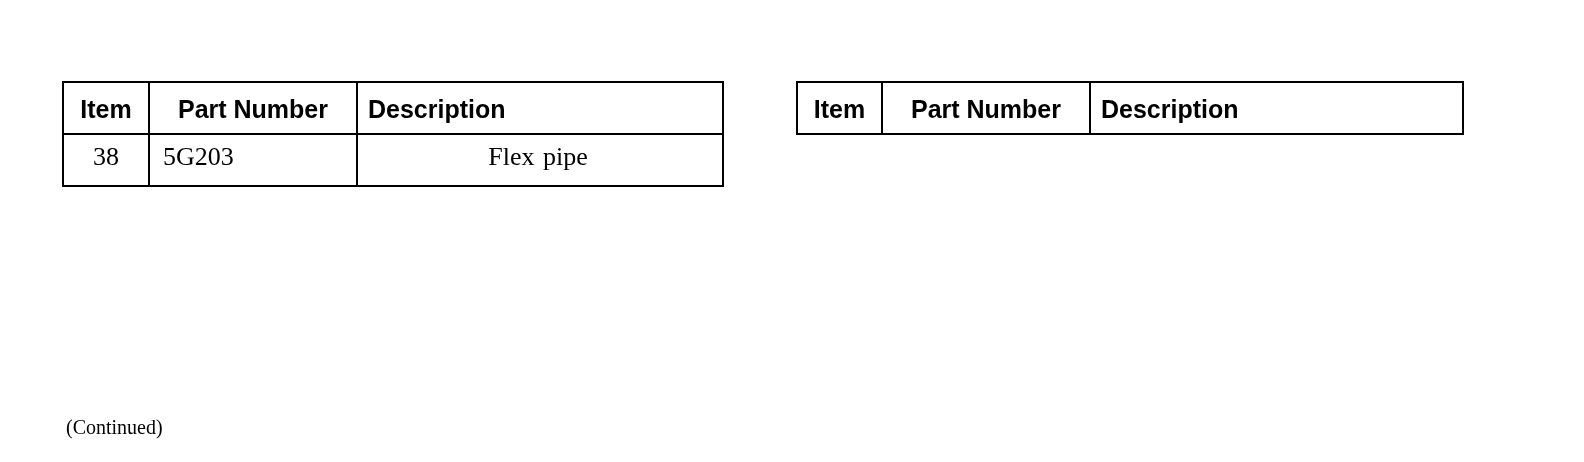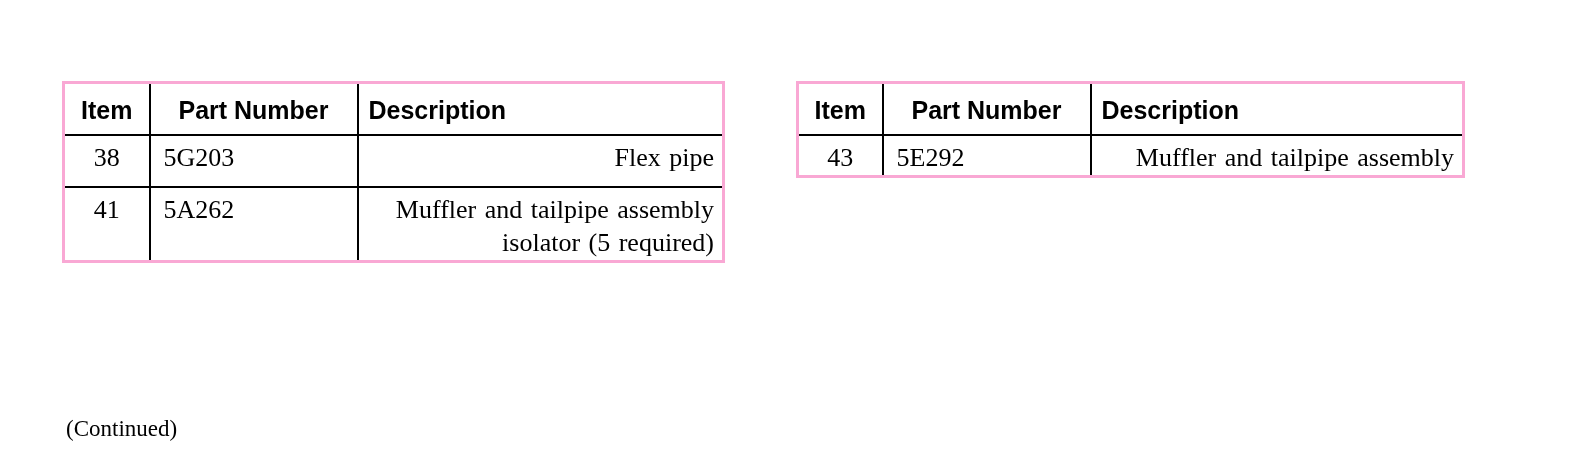--- a/index.html
+++ b/index.html
@@ -12,21 +12,21 @@
     height: 462px;
     position: relative;
     overflow: hidden;
     color: #000000;
   }
   table.parts-table {
     position: absolute;
     border-collapse: collapse;
     table-layout: fixed;
     background: #ffffff;
-    border: 3px solid #f9a8d4;
+    border: 1px solid #f9a8d4;
   }
   #table-left  { left: 62px;  top: 81px;  width: 660px; }
   #table-right { left: 796px; top: 81px;  width: 666px; }
 
   #table-left  col.c-item { width: 86px; }
   #table-left  col.c-part { width: 208px; }
   #table-left  col.c-desc { width: 366px; }
   #table-right col.c-item { width: 85px; }
   #table-right col.c-part { width: 208px; }
   #table-right col.c-desc { width: 373px; }
@@ -61,40 +61,40 @@
     text-align: center;
     padding-left: 2px;
     padding-right: 2px;
   }
   .parts-table td.c-part-cell {
     text-align: left;
     padding-left: 13px;
     padding-right: 4px;
   }
   .parts-table td.c-desc-cell {
-    text-align: right;
+    text-align: center;
     padding-left: 4px;
     padding-right: 8px;
   }
   
   #table-left tr.r-h  { height: 40px; }
   #table-left tr.r-0  { height: 52px; }
   #table-left tr.r-1  { height: 102px; }
   #table-left tr.r-2  { height: 72px; }
   #table-left tr.r-3  { height: 70px; }
   #table-right tr.r-h { height: 40px; }
   #table-right tr.r-0 { height: 74px; }
   #table-right tr.r-1 { height: 38px; }
 
   .continued-note {
     position: absolute;
     left: 66px;
     top: 416px;
     font-family: "Liberation Serif", "DejaVu Serif", serif;
-    font-size: 23px;
+    font-size: 20px;
     color: #000000;
   }
 </style>
 </head>
 <body>
 
 <table class="parts-table" id="table-left">
   <colgroup>
     <col class="c-item">
     <col class="c-part">
@@ -106,43 +106,33 @@
       <th class="h-part">Part Number</th>
       <th class="h-desc">Description</th>
     </tr>
   </thead>
   <tbody>
     <tr class="r-0">
       <td class="c-item-cell">38</td>
       <td class="c-part-cell">5G203</td>
       <td class="c-desc-cell">Flex pipe</td>
     </tr>
-    <tr class="r-3">
-      <td class="c-item-cell">41</td>
-      <td class="c-part-cell">5A262</td>
-      <td class="c-desc-cell">Muffler and tailpipe assembly isolator (5 required)</td>
-    </tr>
   </tbody>
 </table>
 
 <div class="continued-note">(Continued)</div>
 
 <table class="parts-table" id="table-right">
   <colgroup>
     <col class="c-item">
     <col class="c-part">
     <col class="c-desc">
   </colgroup>
   <thead>
     <tr class="r-h">
       <th class="h-item">Item</th>
       <th class="h-part">Part Number</th>
       <th class="h-desc">Description</th>
     </tr>
   </thead>
   <tbody>
-    <tr class="r-1">
-      <td class="c-item-cell">43</td>
-      <td class="c-part-cell">5E292</td>
-      <td class="c-desc-cell">Muffler and tailpipe assembly</td>
-    </tr>
   </tbody>
 </table>
 
 </body></html>

